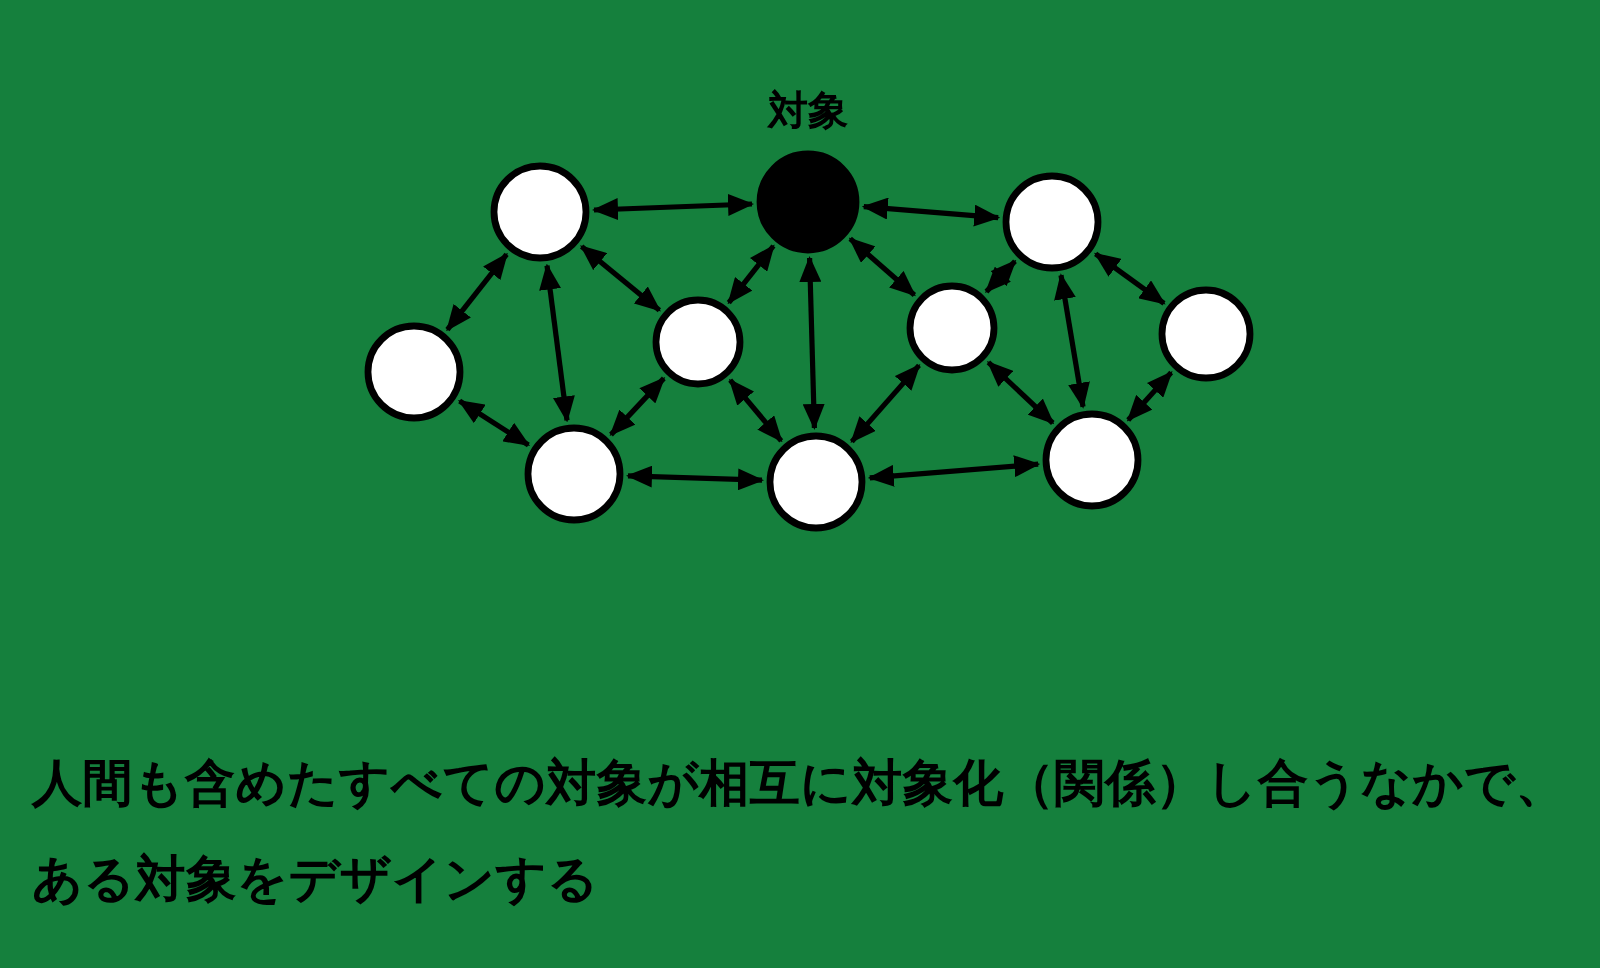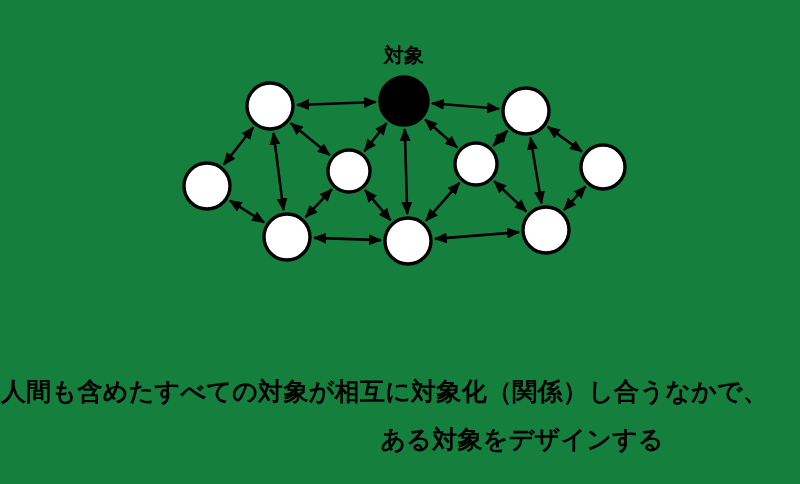--- a/index.html
+++ b/index.html
@@ -21,31 +21,31 @@
     left: 0;
   }
   .target-label {
     font-family: "Liberation Sans", sans-serif;
     font-size: 20px;
     font-weight: 600;
     fill: #000000;
   }
   .caption {
     position: absolute;
-    left: 1px;
+    left: 16px;
     width: 634px;
-    text-align: right;
+    text-align: left;
     color: #000000;
     font-size: 25px;
     font-weight: 600;
     letter-spacing: 0.3px;
     white-space: nowrap;
   }
   .caption-line1 { top: 375px; }
-  .caption-line2 { top: 423px; margin-left: 29px; }
+  .caption-line2 { top: 423px; }
 </style>
 </head>
 <body>
 
 <div class="page">
 
   <svg class="diagram-svg" width="800" height="340" viewBox="0 0 800 340">
     <defs>
       <marker id="arrowhead" viewBox="0 0 13 11" refX="12" refY="5.5" markerWidth="13" markerHeight="11" markerUnits="userSpaceOnUse" orient="auto-start-reverse">
         <path d="M0,0 L13,5.5 L0,11 Z" fill="#000000"></path>

